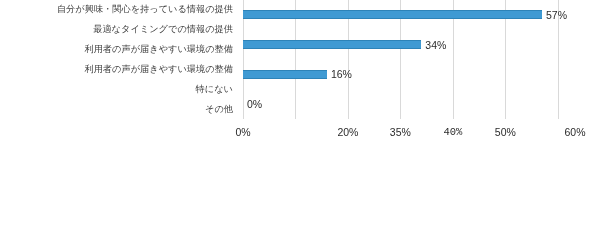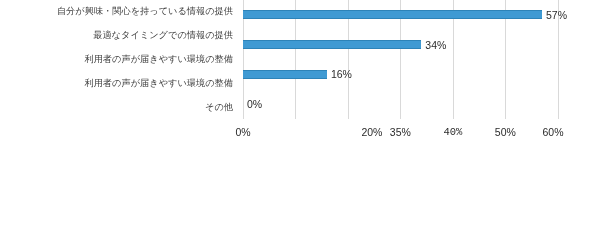--- a/index.html
+++ b/index.html
@@ -125,20 +125,21 @@
 </head>
 <body>
 
 <div id="chart-root">
 
   <div class="cat-labels">
     <div class="cat-label">自分が興味・関心を持っている情報の提供</div>
     <div class="cat-label">最適なタイミングでの情報の提供</div>
     <div class="cat-label">利用者の声が届きやすい環境の整備</div>
     <div class="cat-label">利用者の声が届きやすい環境の整備</div>
+    <div class="cat-label">特にない</div>
     <div class="cat-label">その他</div>
   </div>
 
   <div class="plot">
     <div class="gridlines">
         <div class="gridline" style="left: 52.4615px;"></div>
         <div class="gridline" style="left: 104.923px;"></div>
         <div class="gridline" style="left: 157.385px;"></div>
         <div class="gridline" style="left: 209.846px;"></div>
         <div class="gridline" style="left: 262.308px;"></div>
@@ -161,20 +162,20 @@
       <div class="row">
         <div class="bar zero" style="width: 0px;"></div>
         <div class="bar-value">0%</div>
       </div>
     </div>
   </div>
 
   <div class="xaxis">
       <div class="tick" style="left: 0px;">0%</div>
       <div class="tick" style="left: 52.4615px; margin-top: 32px;">10%</div>
-      <div class="tick" style="left: 104.923px; margin-left: 24px;">20%</div>
+      <div class="tick" style="left: 104.923px;">20%</div>
       <div class="tick" style="left: 157.385px;">35%</div>
       <div class="tick" style="left: 209.846px; font-family: Liberation Mono, monospace;">40%</div>
       <div class="tick" style="left: 262.308px;">50%</div>
-      <div class="tick" style="left: 310px;">60%</div>
+      <div class="tick" style="left: 332px;">60%</div>
     </div>
 
 </div>
 
 </body></html>

